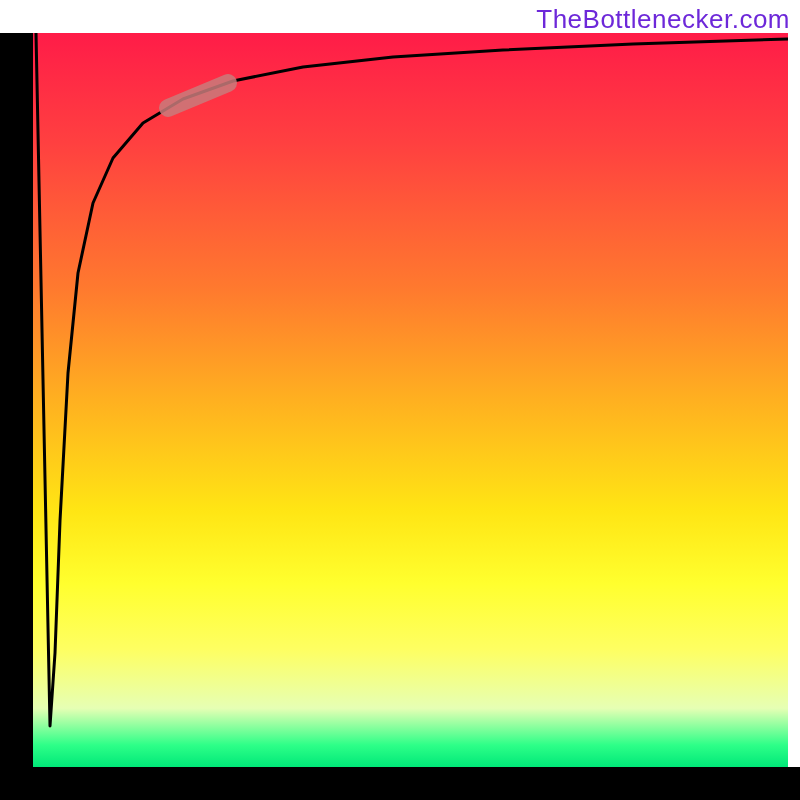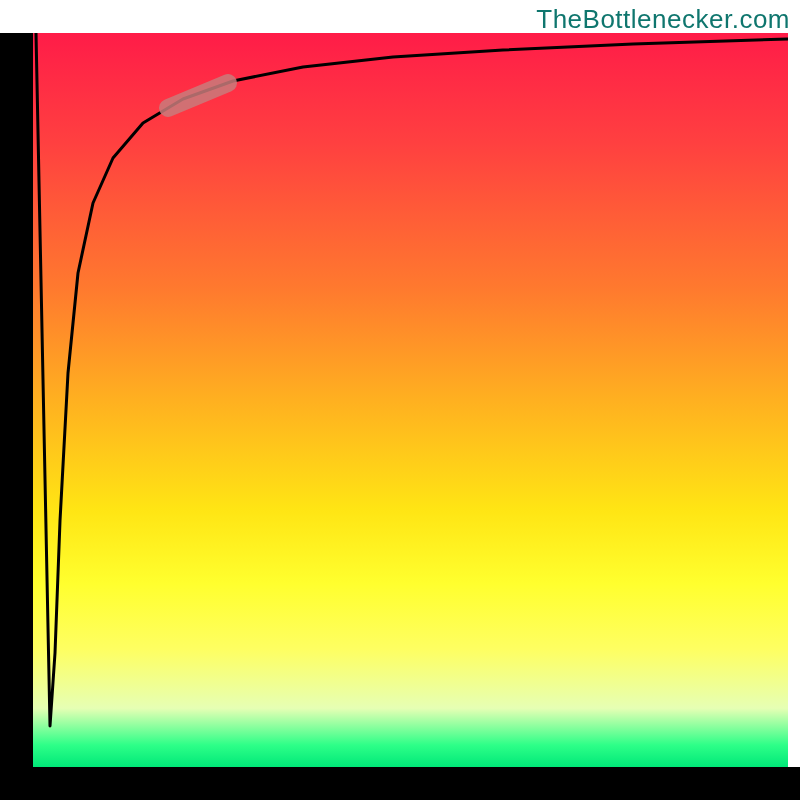--- a/index.html
+++ b/index.html
@@ -8,21 +8,21 @@
     position: relative;
     width: 800px;
     height: 800px;
   }
   .watermark {
     position: absolute;
     top: 4px;
     right: 10px;
     font-family: Arial, Helvetica, sans-serif;
     font-size: 26px;
-    color: #0f766e;
+    color: #6d28d9;
     letter-spacing: 0.5px;
     user-select: none;
     margin-left: 17px;
   }
   .plot-area {
     position: absolute;
     left: 33px;
     top: 33px;
     width: 755px;
     height: 734px;

